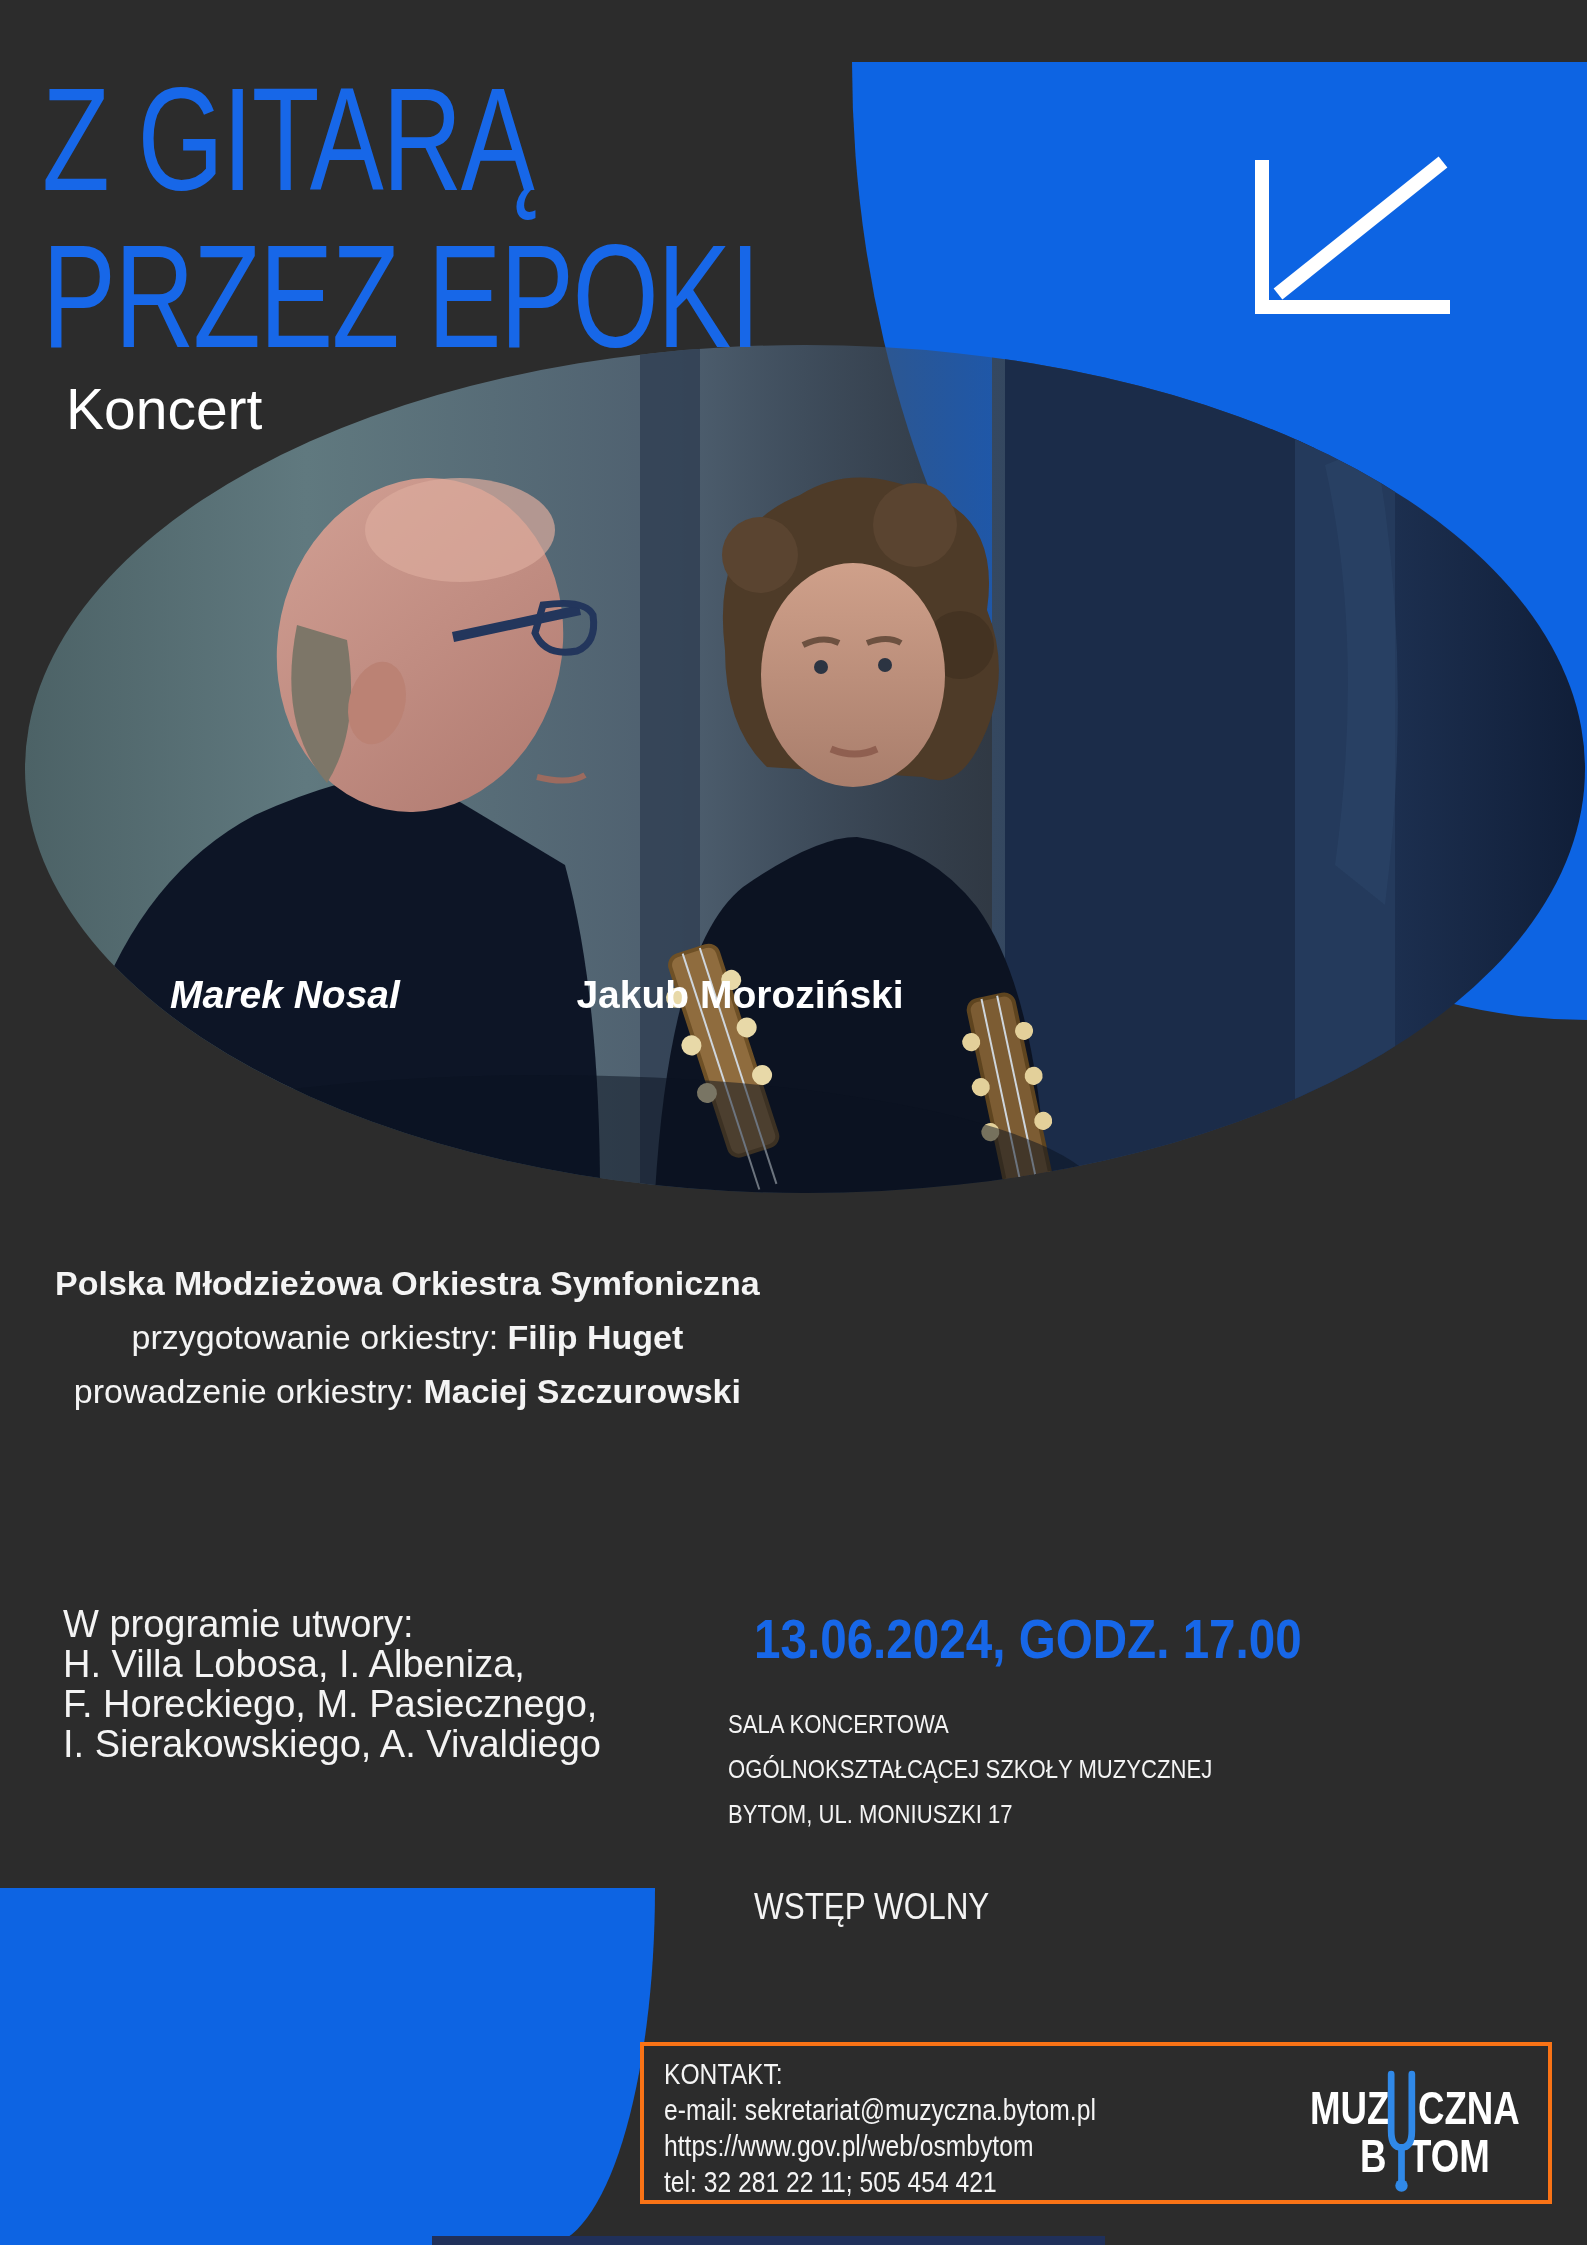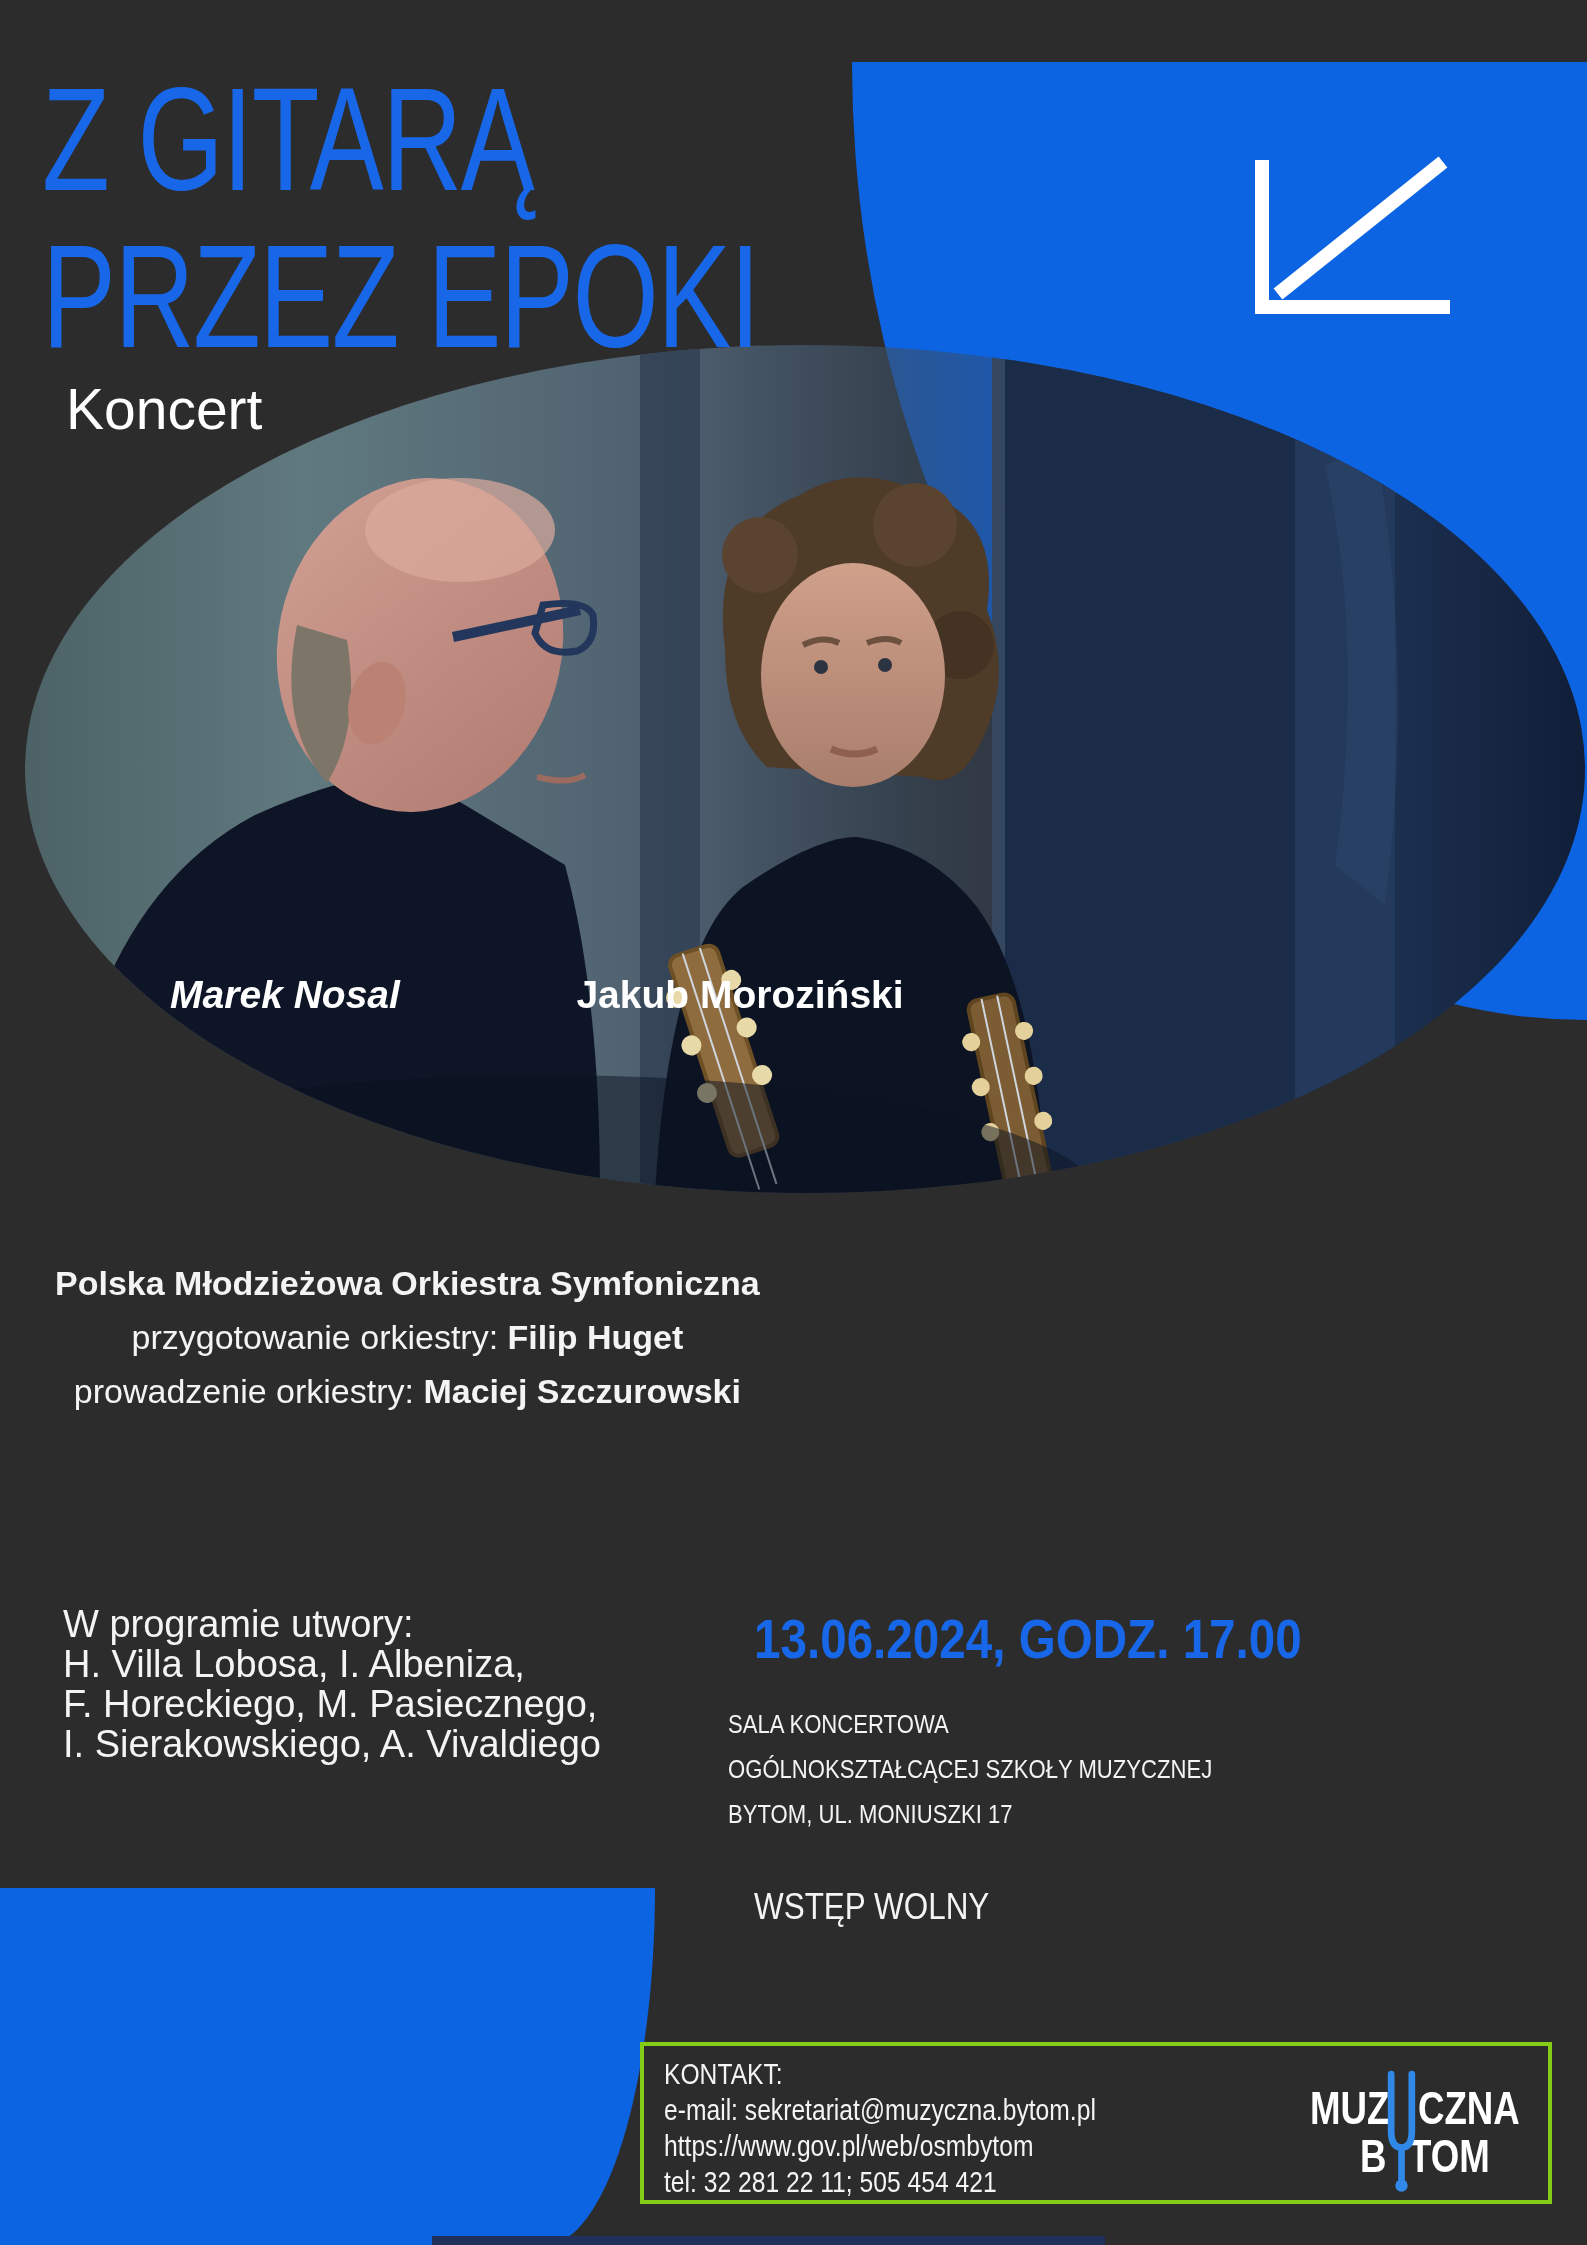--- a/index.html
+++ b/index.html
@@ -38,21 +38,21 @@
   .program{position:absolute;left:63px;top:1604px;z-index:3;font-size:38px;line-height:40px;}
 
   
   .event-date{position:absolute;left:754px;top:1606px;z-index:3;font-size:56px;font-weight:bold;
               color:var(--accent-text,#1767e8);}
   .venue{position:absolute;left:728px;top:1702px;z-index:3;font-size:26px;line-height:45px;}
   .admission{position:absolute;left:754px;top:1878px;z-index:3;font-size:37px;margin-top:8px;}
 
   
   .contact-box{position:absolute;left:640px;top:2042px;width:912px;height:162px;
-               border:4px solid #84cc16;box-sizing:border-box;z-index:3;background:transparent;}
+               border:4px solid #f97316;box-sizing:border-box;z-index:3;background:transparent;}
   .contact-text{position:absolute;left:20px;top:10px;font-size:29px;line-height:36px;}
 
   
   .logo{position:absolute;left:666px;top:24px;width:244px;height:132px;}
   .logo span{position:absolute;font-size:47px;font-weight:bold;color:#fff;
              display:inline-block;transform:scaleX(.78);transform-origin:left top;white-space:nowrap;}
   .lg-muz{left:0;top:10px;} .lg-czna{left:108px;top:10px;}
   .lg-b{left:50px;top:58px;} .lg-tom{left:99px;top:58px;}
   .fork-svg{position:absolute;left:76px;top:0;width:31px;height:126px;}
 </style>

